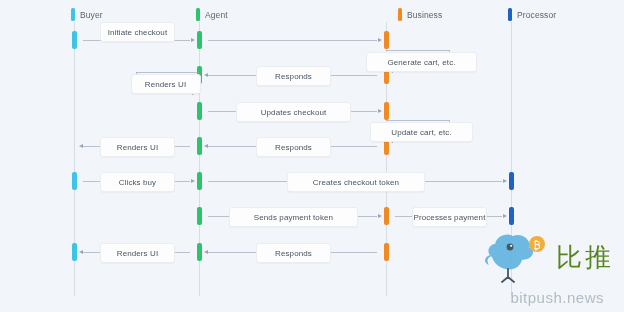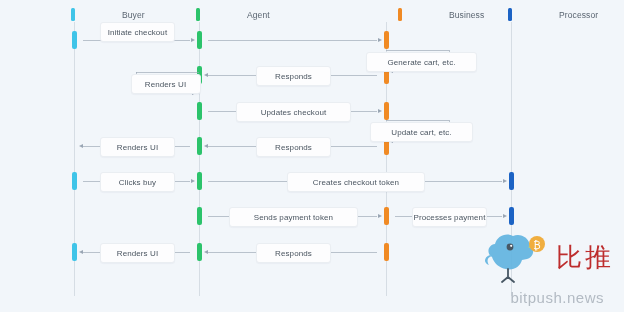--- a/index.html
+++ b/index.html
@@ -28,21 +28,20 @@
     white-space:nowrap;
   }
   .actor-marker{
     width:4px;height:13px;border-radius:1.5px;
     display:block;
   }
   .actor-label{
     font-size:8.5px;
     color:#5a6571;
     letter-spacing:.1px;
-    margin-left:42px;
   }
 
   
   .activation{
     position:absolute;
     width:5px;
     border-radius:2px;
     transform:translateX(-2px);
   }
 
@@ -89,21 +88,21 @@
     right:10px;bottom:6px;
     display:flex;
     flex-direction:column;
     align-items:flex-end;
     opacity:.92;
     pointer-events:none;
   }
   .wm-top{display:flex;align-items:center;gap:4px;}
   .wm-cn{
     font-size:26px;
-    color:#b91c1c;
+    color:#4d7c0f;
     font-family:"DejaVu Sans",sans-serif;
     letter-spacing:3px;
     line-height:1;
   }
   .wm-url{
     font-size:15px;
     color:#aeb6bf;
     letter-spacing:.5px;
     margin-top:2px;
     margin-right:10px;

